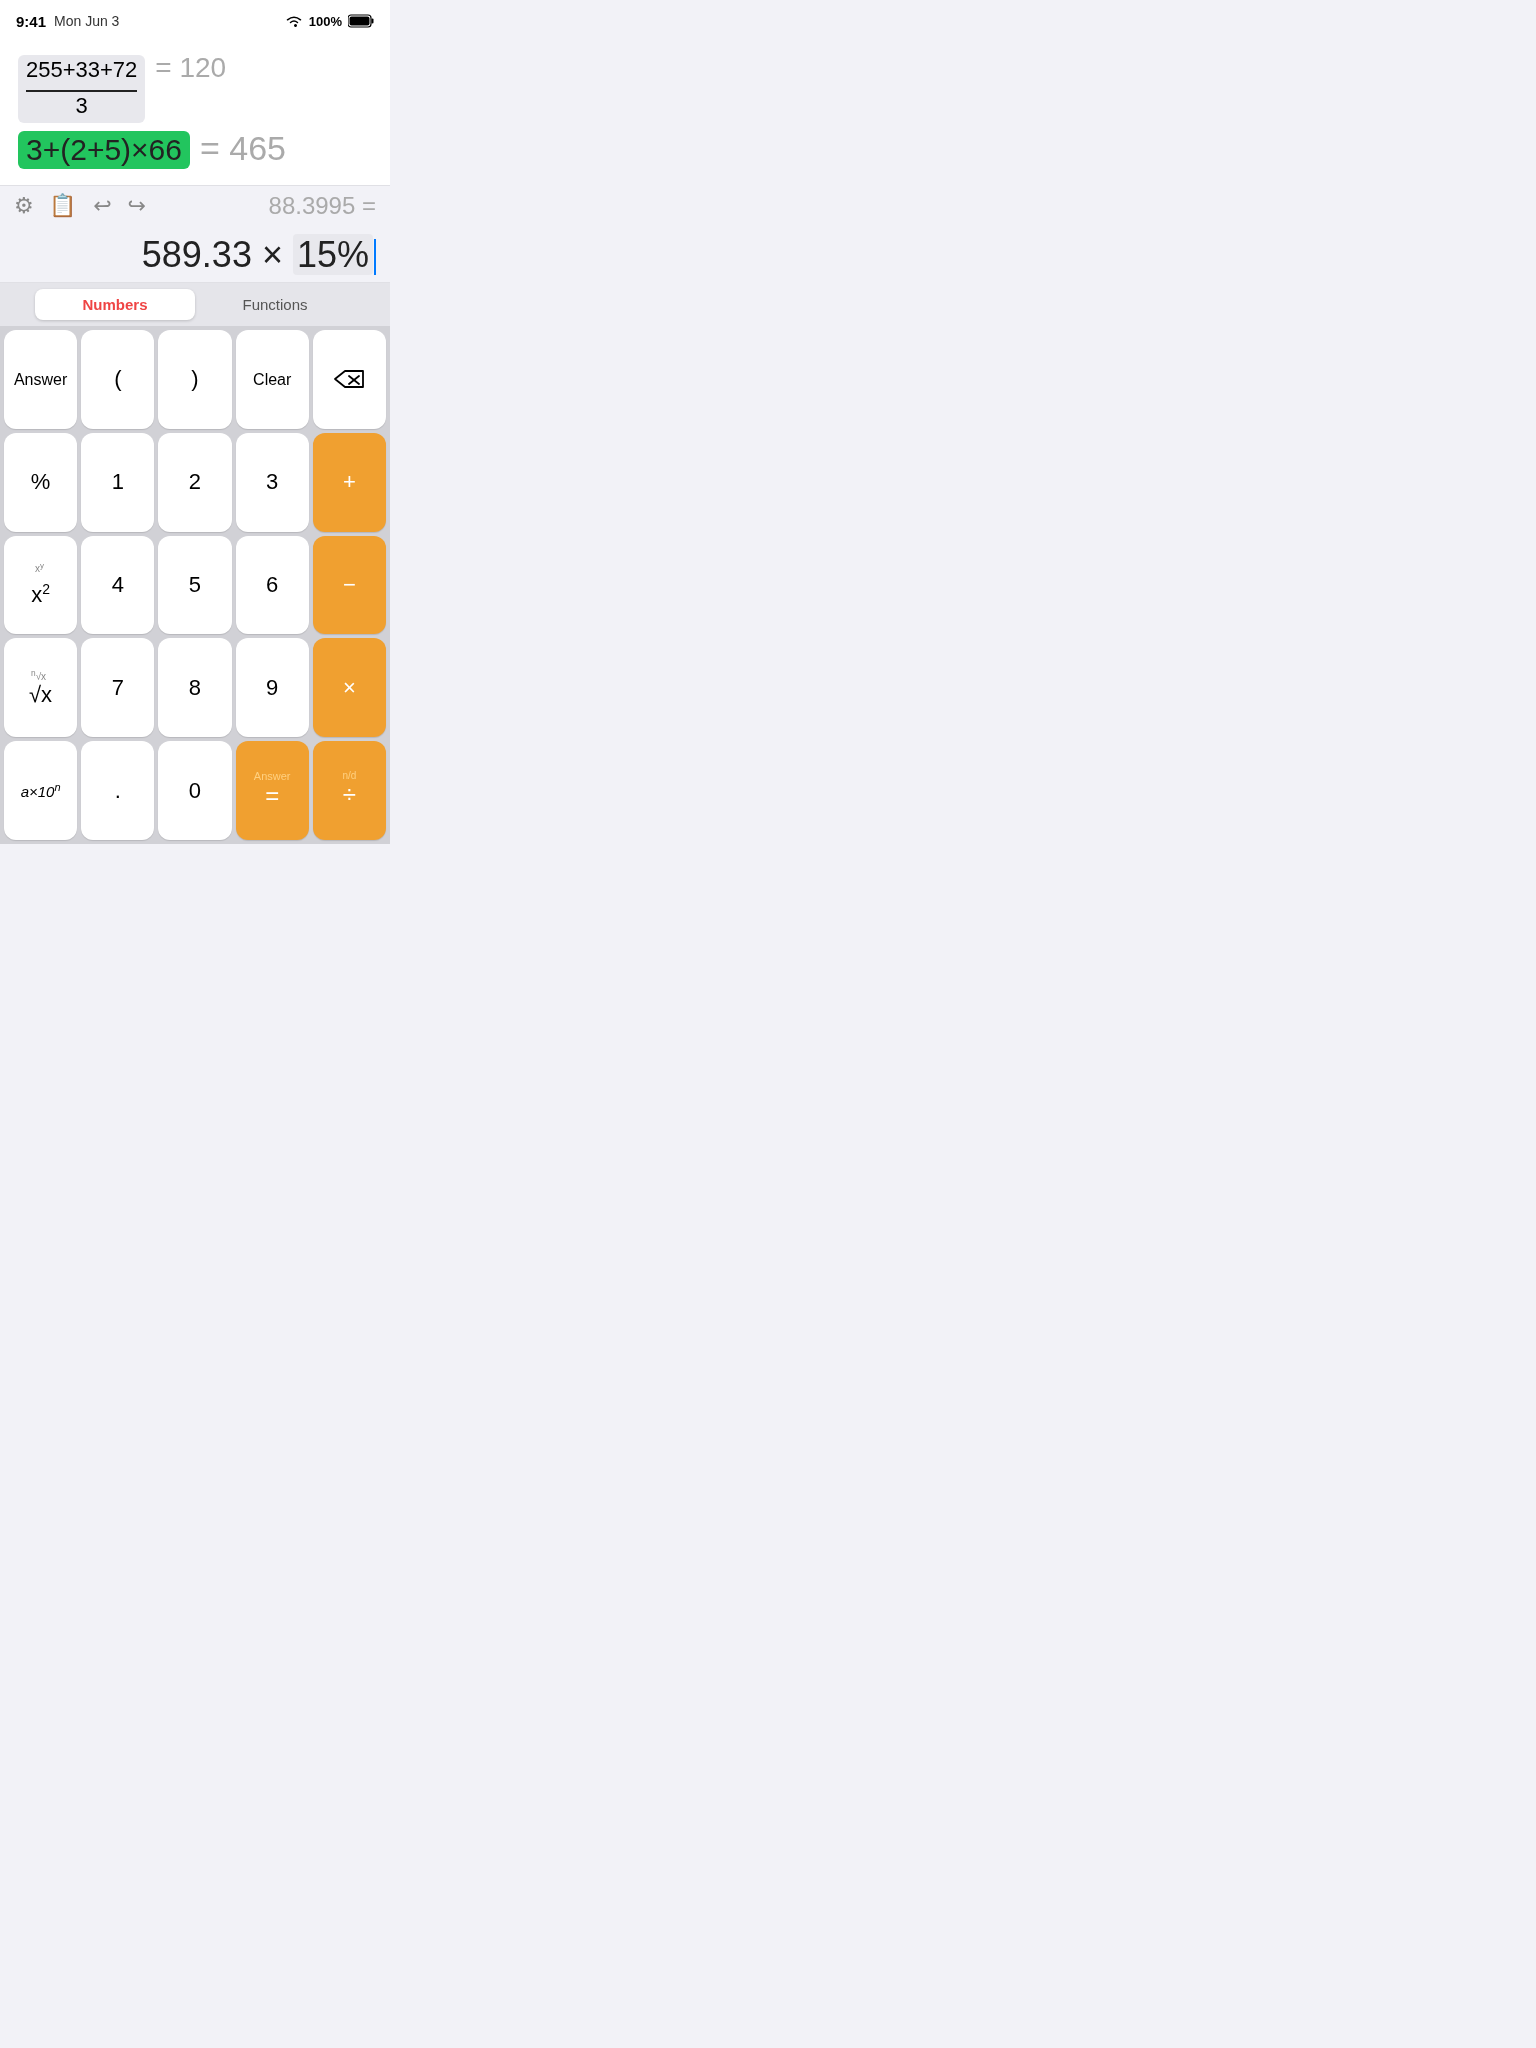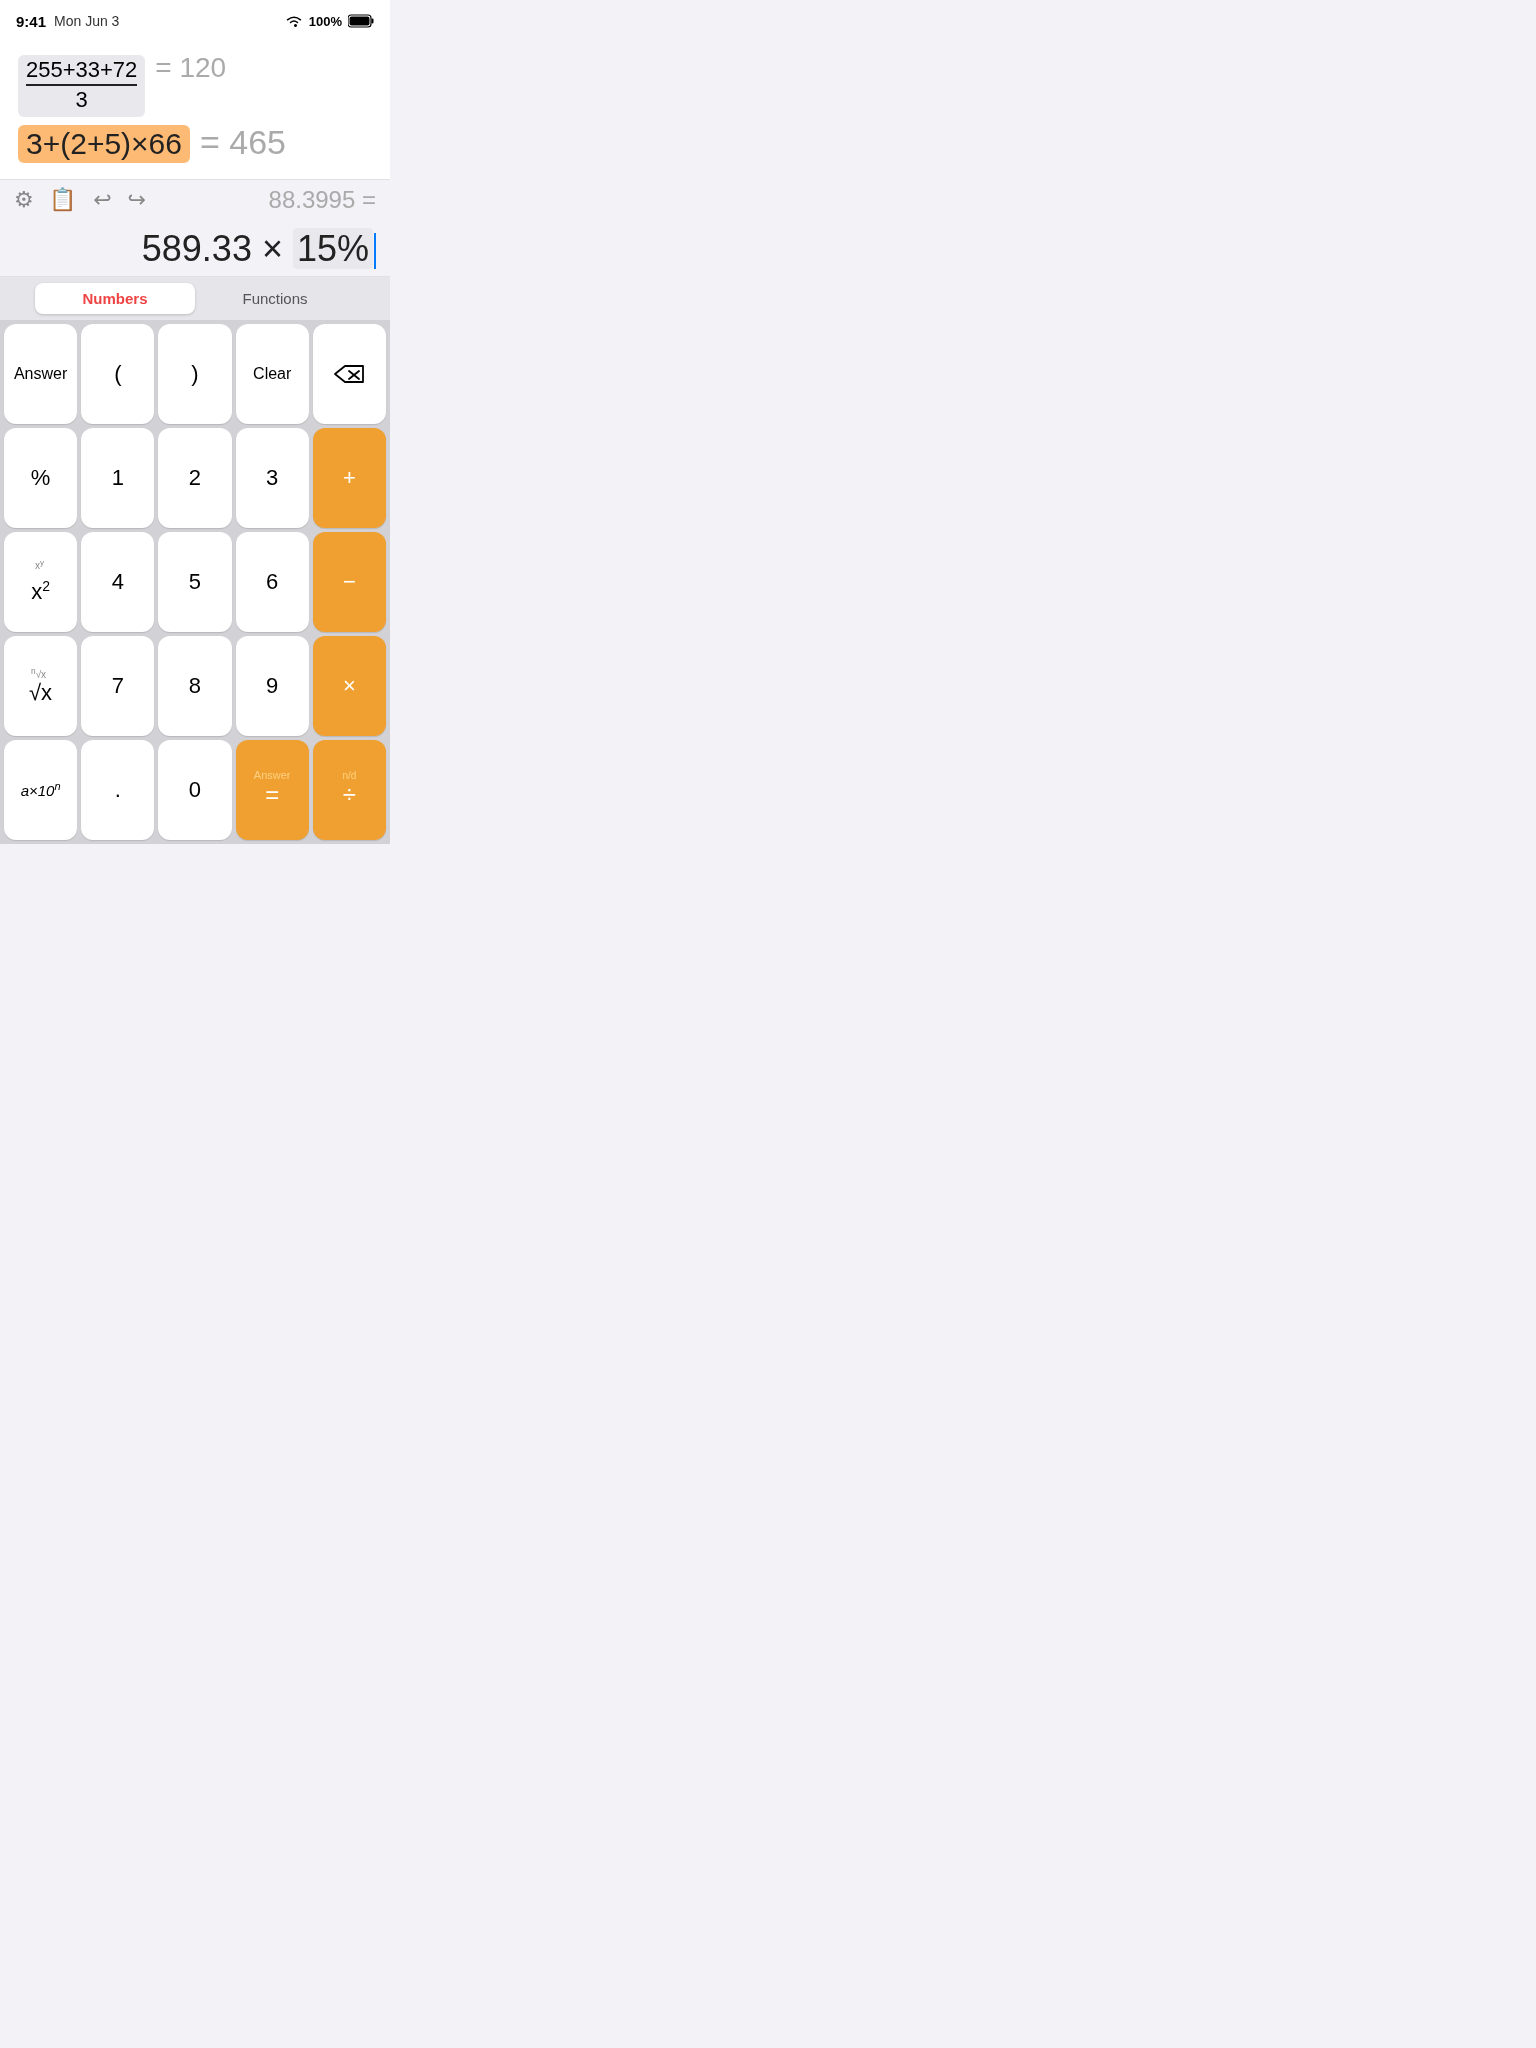--- a/index.html
+++ b/index.html
@@ -50,21 +50,21 @@
       align-items: center;
       font-size: 22px;
       font-weight: 400;
       background: #e8e8ed;
       border-radius: 6px;
       padding: 2px 8px 4px 8px;
     }
     .fraction-numerator {
       font-size: 22px;
       border-bottom: 2px solid #222;
-      padding-bottom: 1px;
+      padding-bottom: 7px;
       width: 100%;
       text-align: center;
     }
     .fraction-denominator {
       font-size: 22px;
       padding-top: 1px;
       text-align: center;
     }
 
     .history-result {
@@ -76,21 +76,21 @@
     .history-result2 {
       font-size: 34px;
       color: #aaa;
       font-weight: 300;
     }
 
     .history-expr2 {
       font-size: 30px;
       font-weight: 400;
       color: #222;
-      background: #fdba74;
+      background: #22c55e;
       border-radius: 6px;
       padding: 2px 8px;
     }
 
     
     .toolbar {
       display: flex;
       justify-content: space-between;
       align-items: center;
       padding: 6px 14px;

